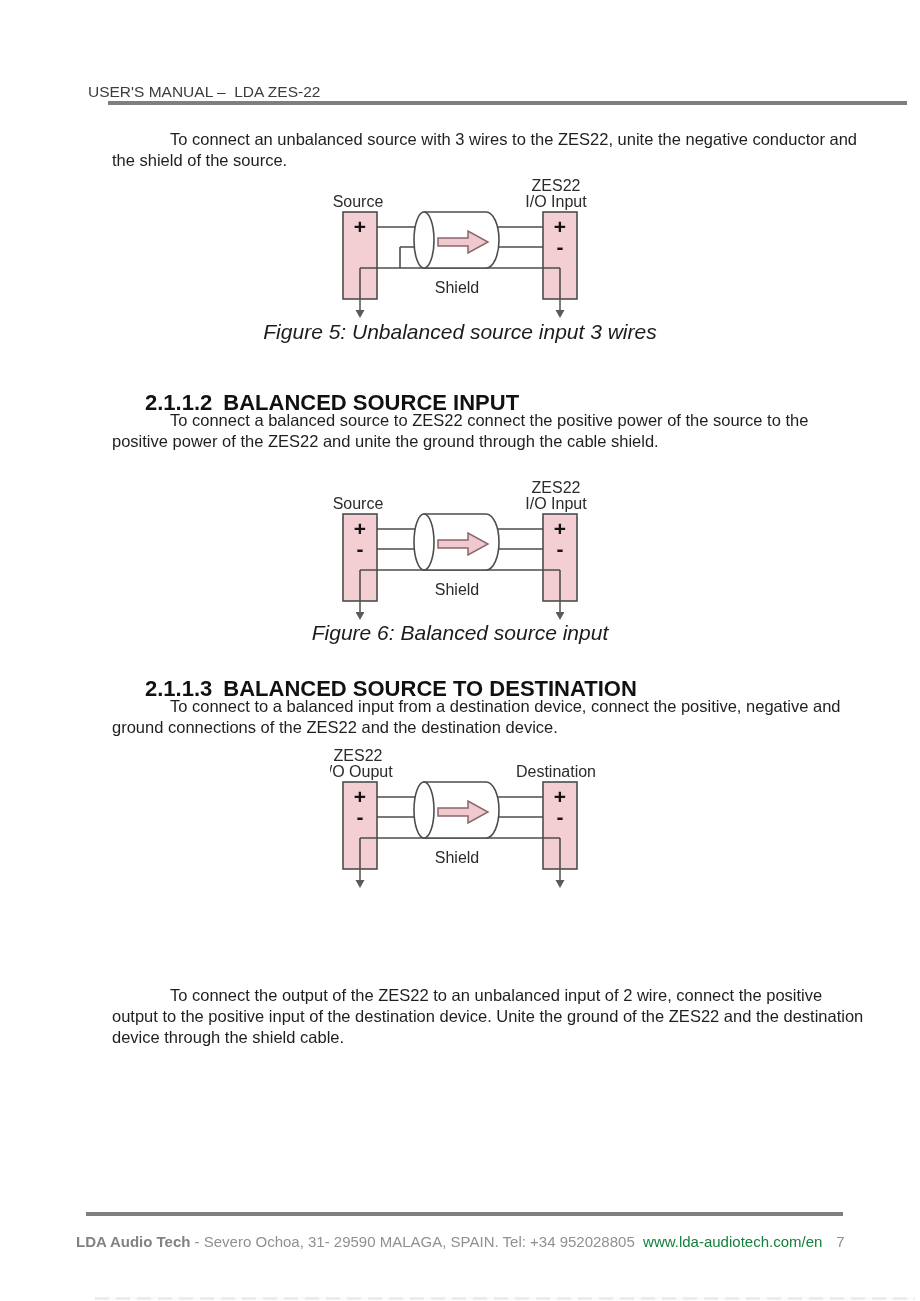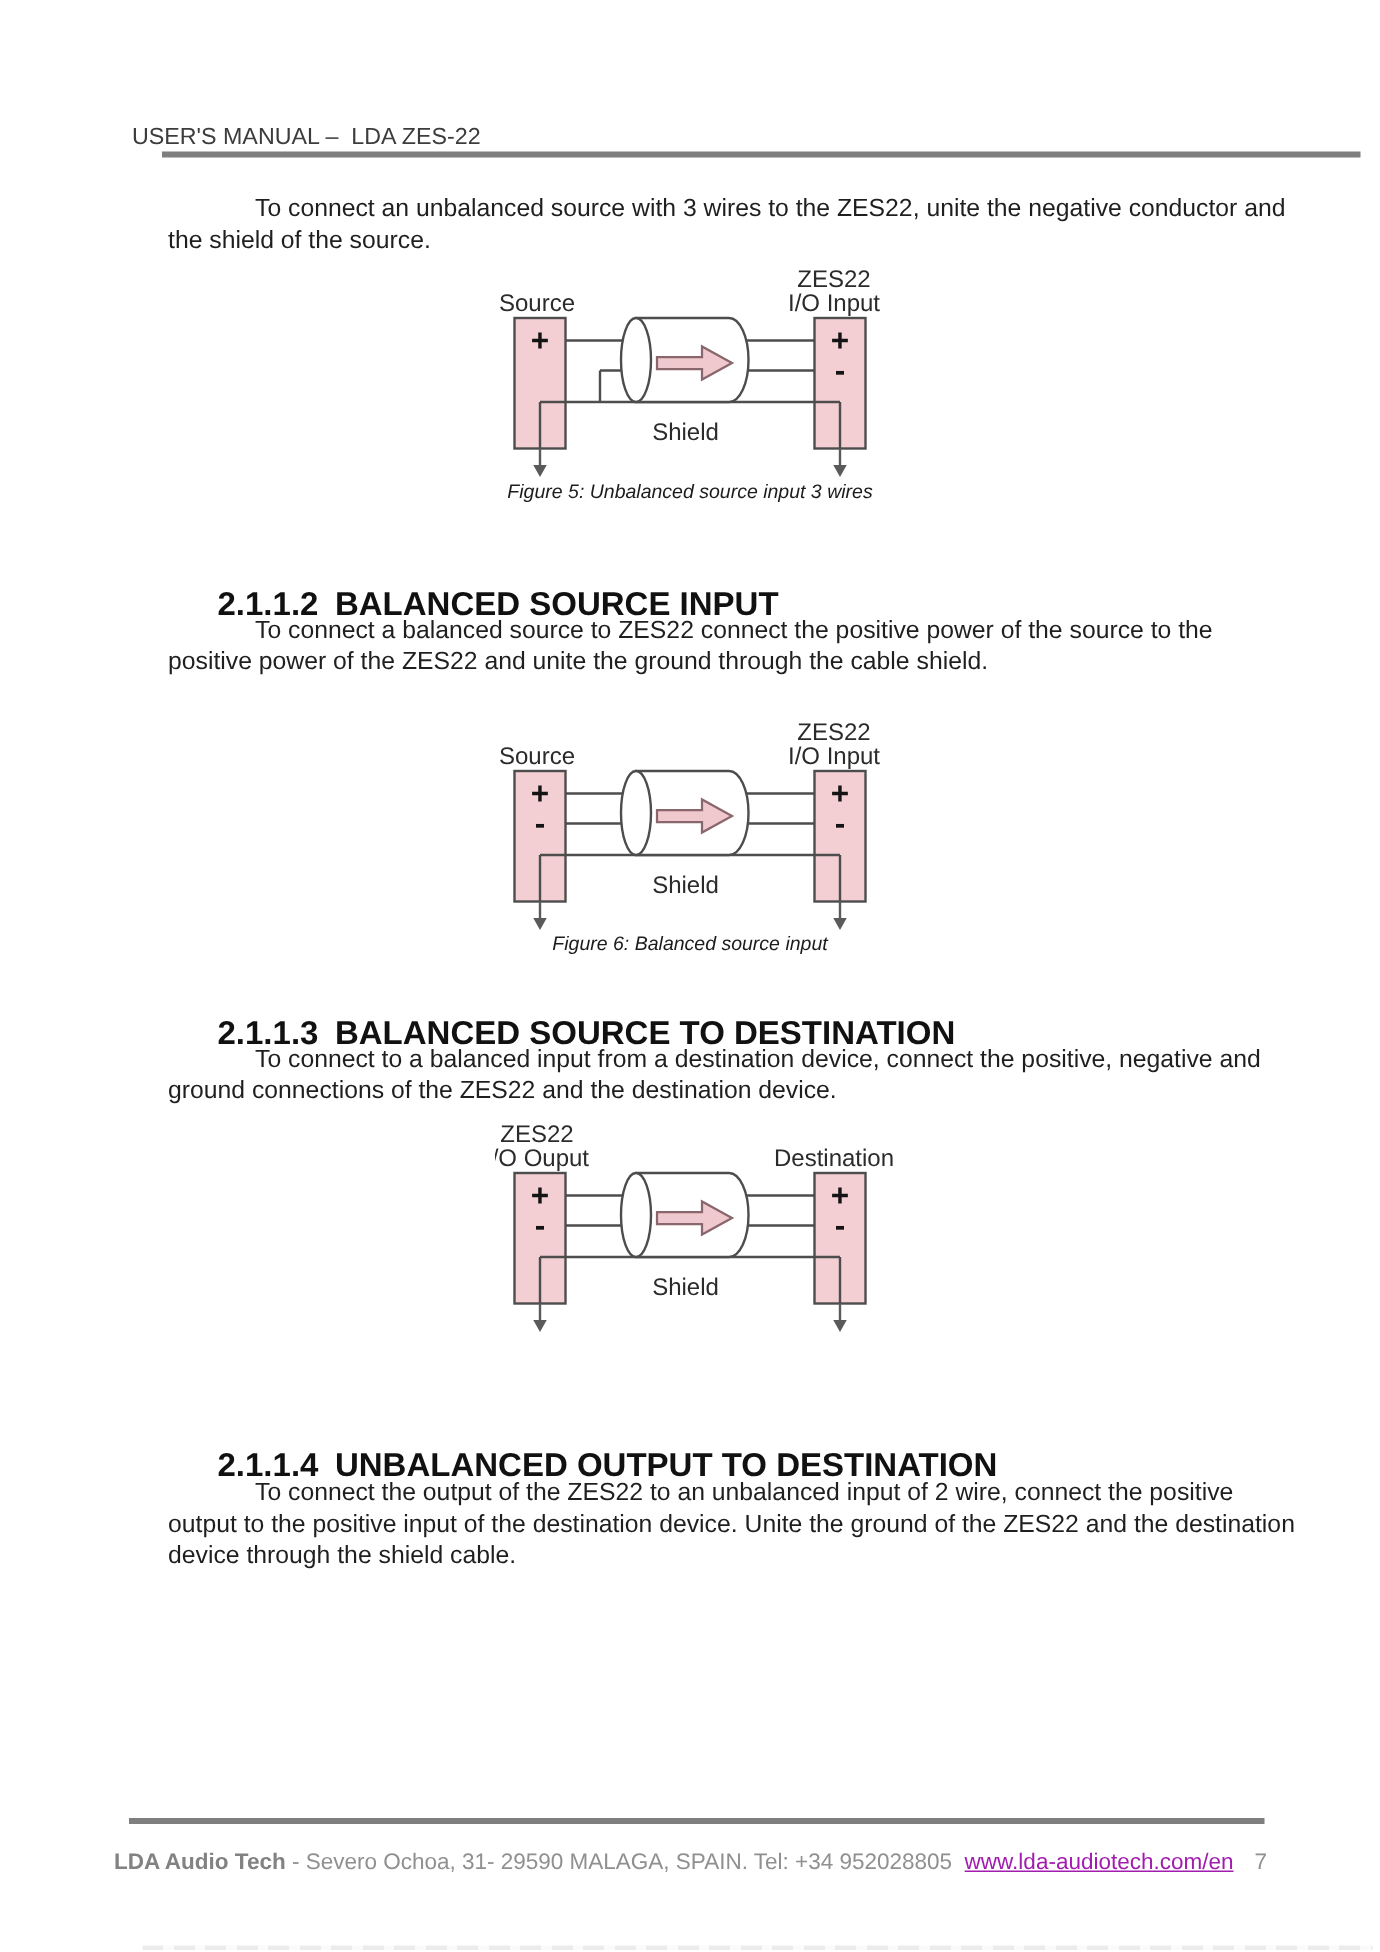--- a/index.html
+++ b/index.html
@@ -31,41 +31,41 @@
   #heading-3{top:964px;}
   #para-3{top:985px;}
   .heading .sec-title{margin-left:11px;}
   
   .fig-svg{left:330px;width:330px;height:150px;}
   #fig5-svg{top:177px;}
   #fig6-svg{top:479px;}
   #fig7-svg{top:747px;}
   .fig-caption{
     left:0;width:920px;text-align:center;font-style:italic;
-    font-size:13px;color:#1c1c1c;
+    font-size:21px;color:#1c1c1c;
   }
   #fig5-caption{top:320px;}
   #fig6-caption{top:621px;}
   #fig7-caption{top:890px;}
   
   .pinkbox{fill:#f3cfd4;stroke:#4d4d4d;stroke-width:1.6;}
   .wire{stroke:#4d4d4d;stroke-width:1.6;fill:none;}
   .cyl{fill:#ffffff;stroke:#4d4d4d;stroke-width:1.6;}
   .sigarrow{fill:#f0c9ce;stroke:#8a666d;stroke-width:1.5;}
   .gndline{stroke:#5a5a5a;stroke-width:1.6;}
   .gndhead{fill:#5a5a5a;}
   .dlabel{font-family:"Liberation Sans",sans-serif;font-size:16px;fill:#2b2b2b;}
   .term{font-family:"Liberation Sans",sans-serif;font-size:21px;font-weight:bold;fill:#141414;}
   
   #footer-rule{left:86px;top:1212px;width:757px;height:4px;background:#7f7f7f;}
   #footer-text{
     left:76px;top:1233px;width:830px;font-size:15px;color:#909090;white-space:pre;
   }
   #footer-company{font-weight:bold;color:#828282;}
-  #footer-link{color:#a21caf;text-decoration:underline;cursor:pointer;}
+  #footer-link{color:#15803d;cursor:pointer;}
   #page-number{color:#8f8f8f;margin-left:14px;}
   #bottom-artifact{
     left:95px;top:1297px;width:820px;height:3px;opacity:.4;
     background:repeating-linear-gradient(90deg,#cfcfcf 0 14px,#f4f4f4 14px 21px);
   }
 </style>
 </head>
 <body>
 
 <div id="page">
@@ -155,23 +155,20 @@
     <text class="term" x="30" y="57" text-anchor="middle">+</text>
     <text class="term" x="30" y="77" text-anchor="middle">-</text>
     <text class="term" x="230" y="57" text-anchor="middle">+</text>
     <text class="term" x="230" y="77" text-anchor="middle">-</text>
     <text class="dlabel" x="28" y="14" text-anchor="middle">ZES22</text>
     <text class="dlabel" x="28" y="30" text-anchor="middle">I/O Ouput</text>
     <text class="dlabel" x="226" y="30" text-anchor="middle">Destination</text>
     <text class="dlabel" x="127" y="116" text-anchor="middle">Shield</text>
   </svg>
 
-  <div class="abs heading" id="heading-3">
-    <span class="sec-num">2.1.1.4</span><span class="sec-title">UNBALANCED OUTPUT TO DESTINATION</span>
-  </div>
   <div class="abs para" id="para-3">To connect the output of the ZES22 to an unbalanced input of 2 wire, connect the positive output to the positive input of the destination device. Unite the ground of the ZES22 and the destination device through the shield cable.</div>
 
   <div class="abs" id="footer-rule"></div>
   <div class="abs" id="footer-text"><span id="footer-company">LDA Audio Tech</span><span> - Severo Ochoa, 31- 29590 MALAGA, SPAIN. Tel: +34 952028805  </span><span id="footer-link">www.lda-audiotech.com/en</span><span id="page-number">7</span></div>
 
   <div class="abs" id="bottom-artifact"></div>
 
 </div>
 
 </body></html>

